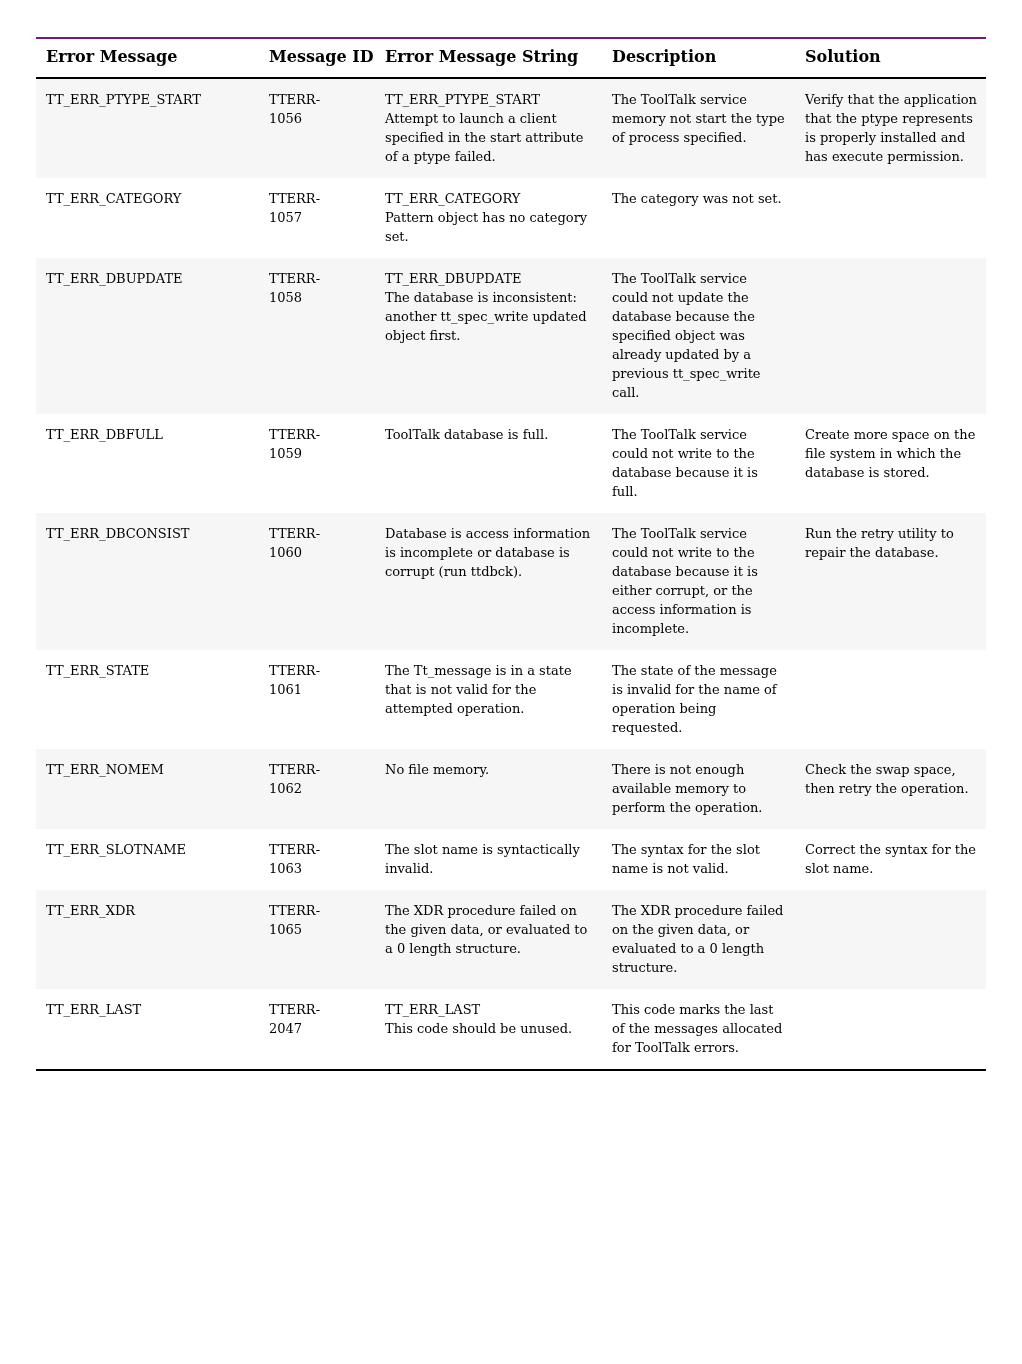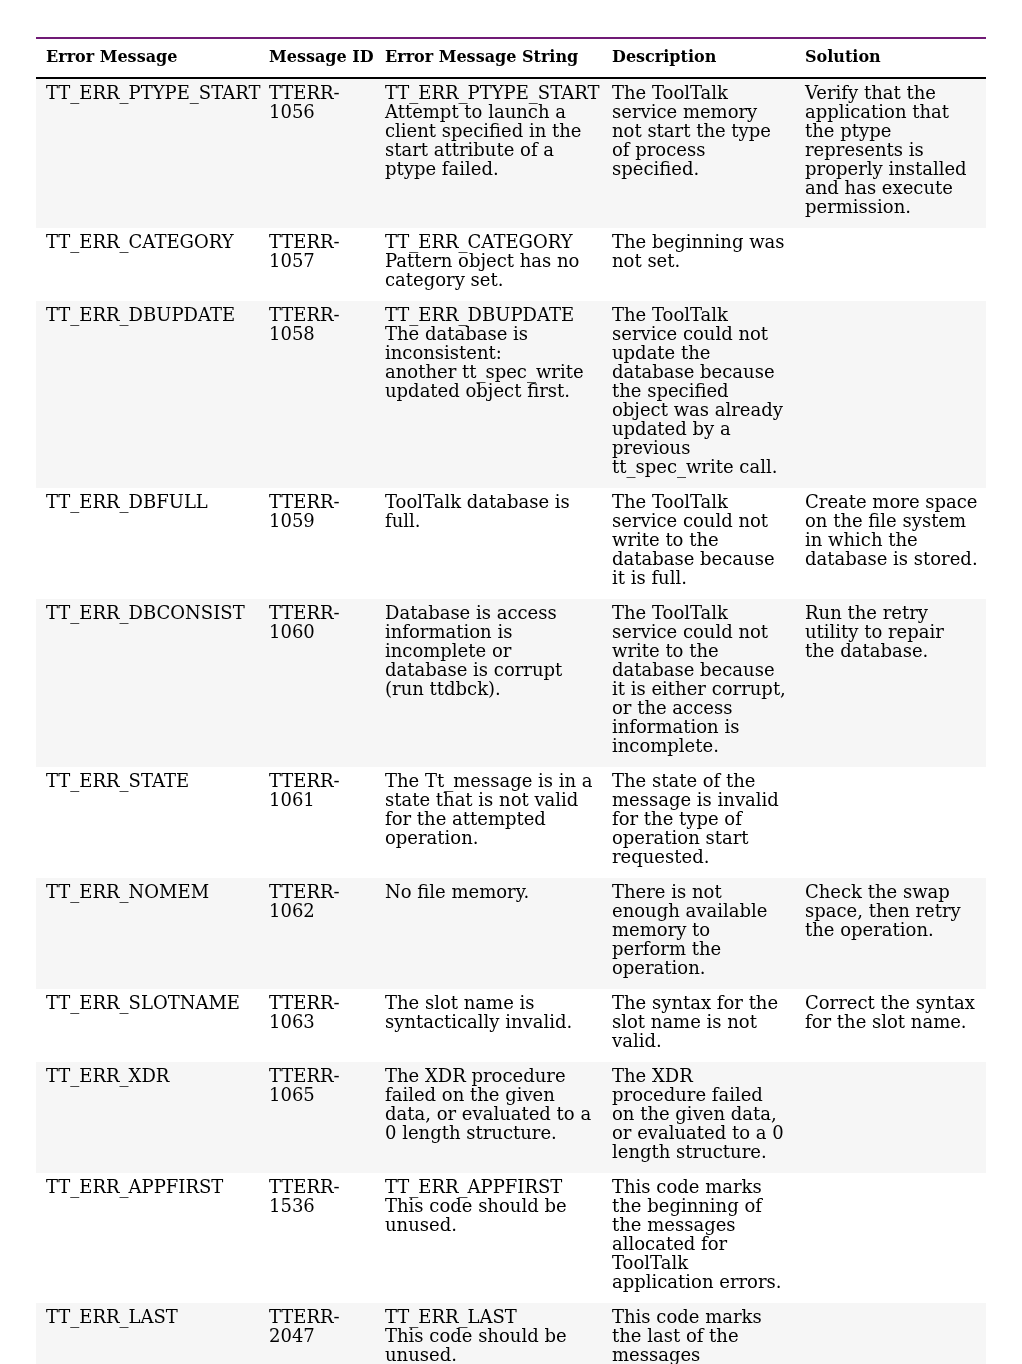--- a/index.html
+++ b/index.html
@@ -36,23 +36,23 @@
     text-align: left;
     vertical-align: top;
     font-weight: bold;
     font-size: 16px;
     line-height: 19px;
     padding: 8px 8px 11px 10px;
     white-space: nowrap;
   }
   .doc-table td {
     vertical-align: top;
-    font-size: 18px;
+    font-size: 13px;
     line-height: 19px;
-    padding: 4px 8px 12px 10px;
+    padding: 11px 8px 12px 10px;
     white-space: pre-line;
   }
   .doc-table tbody tr:nth-child(odd) {
     background: #f6f6f6;
   }
   .doc-table tbody tr:nth-child(even) {
     background: #ffffff;
   }
 </style>
 </head>
@@ -85,21 +85,21 @@
     <td>The ToolTalk service memory not start the type of process specified.</td>
     <td>Verify that the application that the ptype represents is properly installed and has execute permission.</td>
   </tr>
 
   <tr>
     <td>TT_ERR_CATEGORY</td>
     <td>TTERR-
 1057</td>
     <td>TT_ERR_CATEGORY
 Pattern object has no category set.</td>
-    <td>The beginning was not set.</td>
+    <td>The category was not set.</td>
     <td></td>
   </tr>
 
   <tr>
     <td>TT_ERR_DBUPDATE</td>
     <td>TTERR-
 1058</td>
     <td>TT_ERR_DBUPDATE
 The database is inconsistent:
 another tt_spec_write updated object first.</td>
@@ -123,21 +123,21 @@
     <td>Database is access information is incomplete or database is corrupt (run ttdbck).</td>
     <td>The ToolTalk service could not write to the database because it is either corrupt, or the access information is incomplete.</td>
     <td>Run the retry utility to repair the database.</td>
   </tr>
 
   <tr>
     <td>TT_ERR_STATE</td>
     <td>TTERR-
 1061</td>
     <td>The Tt_message is in a state that is not valid for the attempted operation.</td>
-    <td>The state of the message is invalid for the type of operation start requested.</td>
+    <td>The state of the message is invalid for the name of operation being requested.</td>
     <td></td>
   </tr>
 
   <tr>
     <td>TT_ERR_NOMEM</td>
     <td>TTERR-
 1062</td>
     <td>No file memory.</td>
     <td>There is not enough available memory to perform the operation.</td>
     <td>Check the swap space, then retry the operation.</td>
@@ -154,29 +154,20 @@
 
   <tr>
     <td>TT_ERR_XDR</td>
     <td>TTERR-
 1065</td>
     <td>The XDR procedure failed on the given data, or evaluated to a 0 length structure.</td>
     <td>The XDR procedure failed on the given data, or evaluated to a 0 length structure.</td>
     <td></td>
   </tr>
 
-  <tr>
-    <td>TT_ERR_APPFIRST</td>
-    <td>TTERR-
-1536</td>
-    <td>TT_ERR_APPFIRST
-This code should be unused.</td>
-    <td>This code marks the beginning of the messages allocated for ToolTalk application errors.</td>
-    <td></td>
-  </tr>
 
   <tr>
     <td>TT_ERR_LAST</td>
     <td>TTERR-
 2047</td>
     <td>TT_ERR_LAST
 This code should be unused.</td>
     <td>This code marks the last of the messages allocated for ToolTalk errors.</td>
     <td></td>
   </tr>

